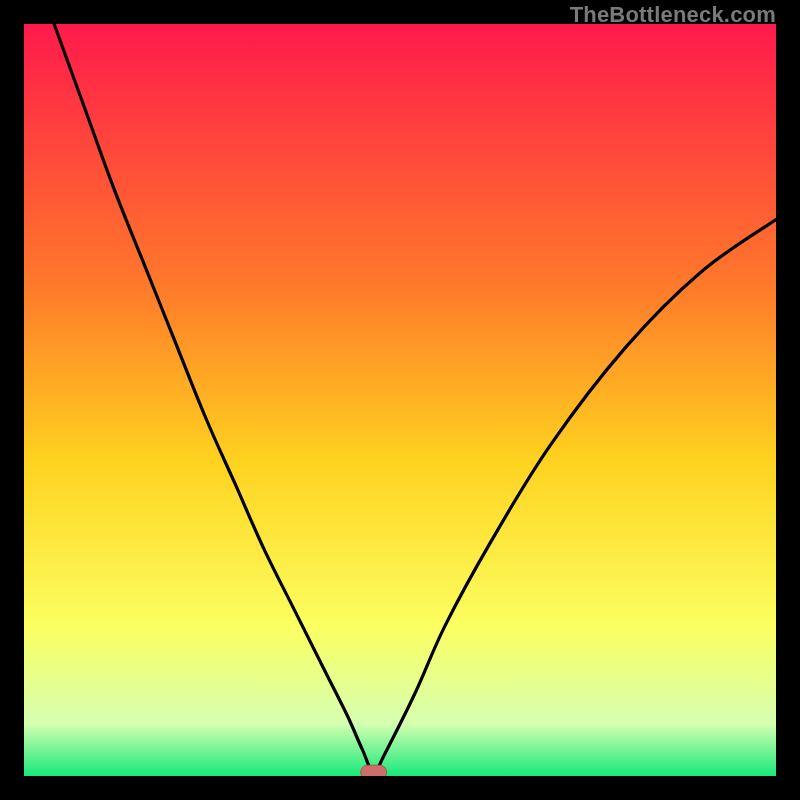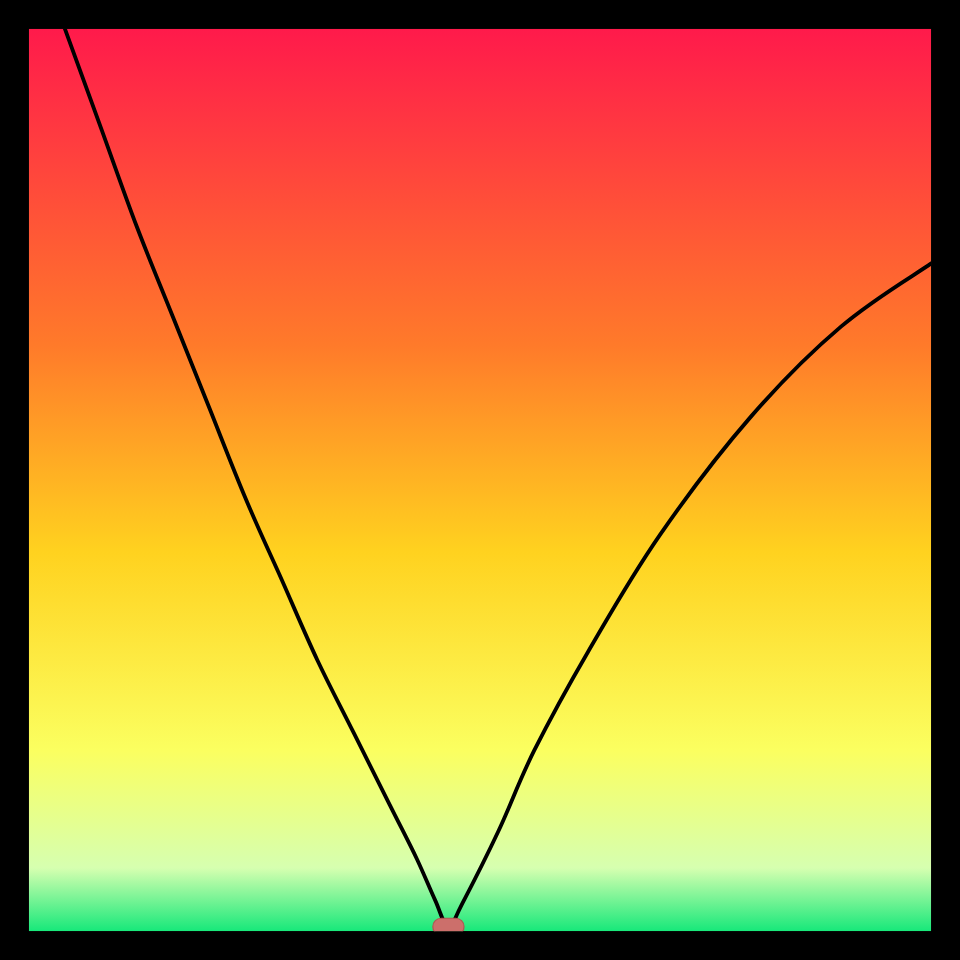--- a/index.html
+++ b/index.html
@@ -34,20 +34,21 @@
     font-weight: 600;
     letter-spacing: 0.2px;
     user-select: none;
   }
   svg { display: block; }
 </style>
 </head>
 <body>
 
 <div class="frame">
+  <div class="watermark">TheBottleneck.com</div>
   <svg class="plot-area" viewBox="0 0 752 752">
     <defs>
       <linearGradient id="bg" x1="0" y1="0" x2="0" y2="1">
         <stop id="g0" offset="0%" stop-color="#ff1a4b"></stop>
         <stop id="g1" offset="35%" stop-color="#ff7a2a"></stop>
         <stop id="g2" offset="58%" stop-color="#ffd21f"></stop>
         <stop id="g3" offset="80%" stop-color="#fbff60"></stop>
         <stop id="g4" offset="93%" stop-color="#d6ffb0"></stop>
         <stop id="g5" offset="100%" stop-color="#17e87a"></stop>
       </linearGradient>

